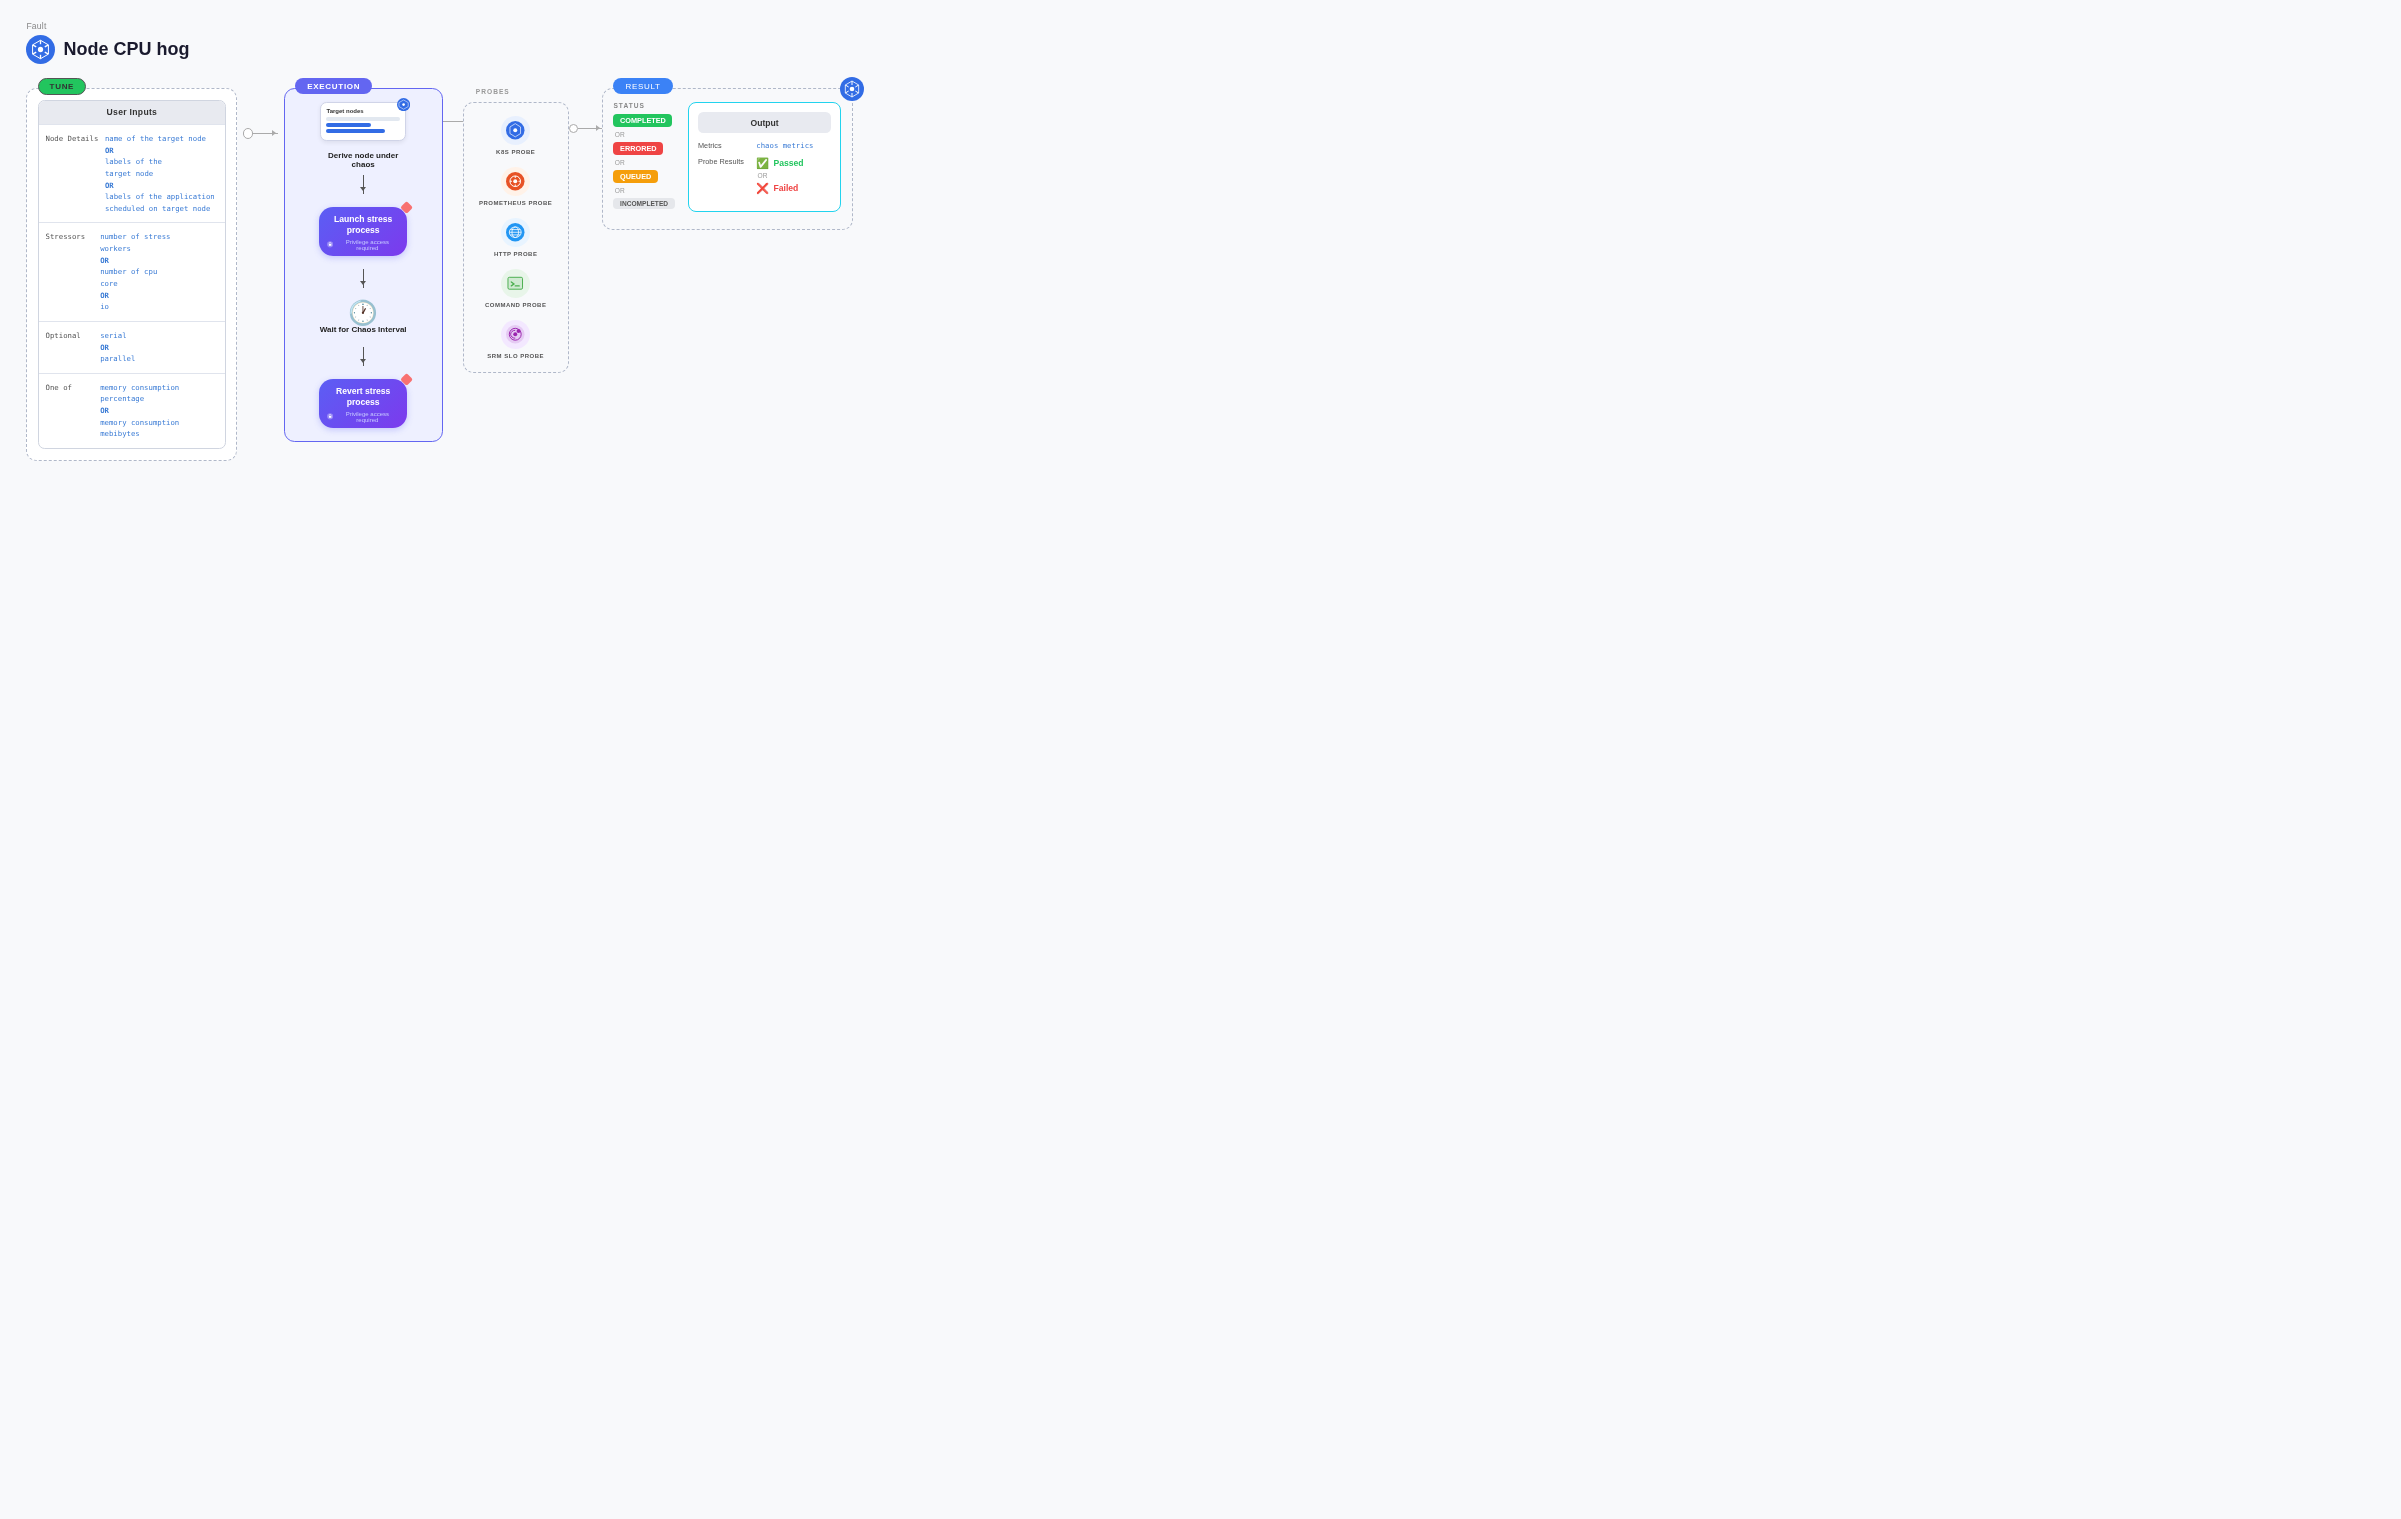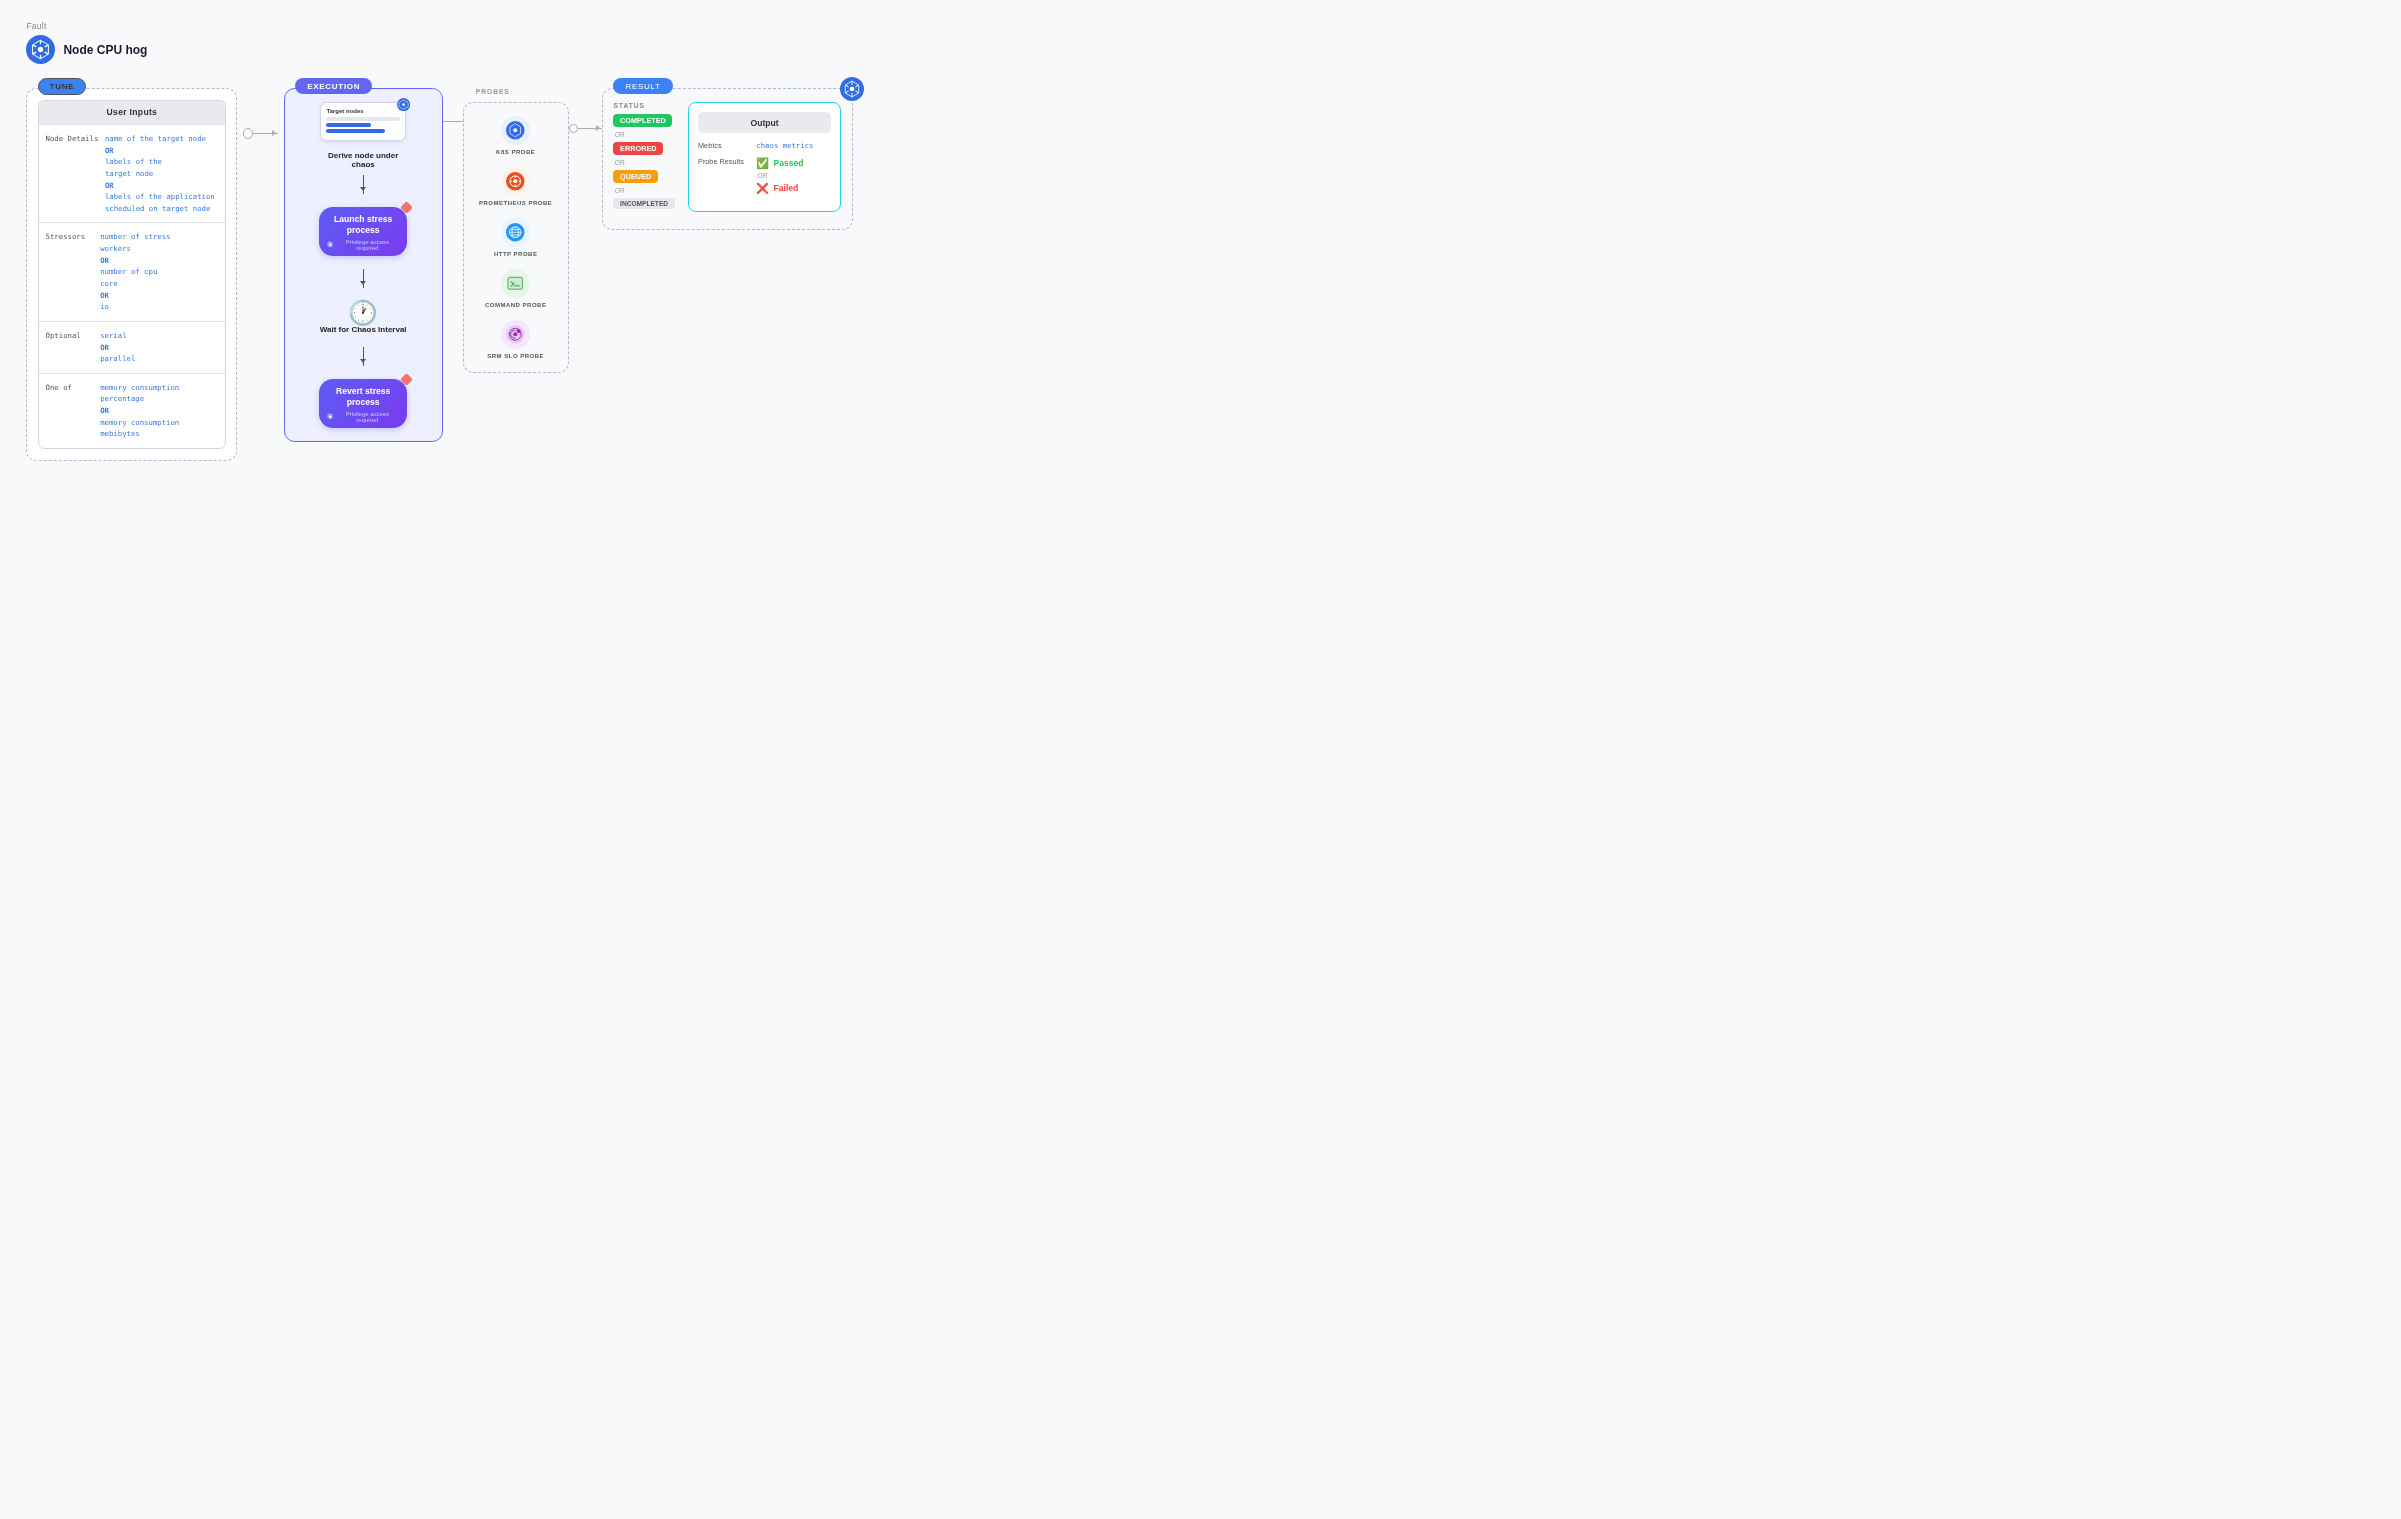--- a/index.html
+++ b/index.html
@@ -16,21 +16,21 @@
       margin-bottom: 4px;
       letter-spacing: 0.2px;
     }
     .fault-title {
       display: flex;
       align-items: center;
       gap: 8px;
       margin-bottom: 24px;
     }
     .fault-title-text {
-      font-size: 12px;
+      font-size: 18px;
       font-weight: 800;
       color: #1a1a2e;
     }
     .k8s-icon-large {
       width: 29px;
       height: 29px;
     }
     .diagram-container {
       display: flex;
       align-items: flex-start;
@@ -45,21 +45,21 @@
       padding: 10.6px;
       width: 211px;
       min-width: 211px;
       background: #fff;
       position: relative;
     }
     .panel-badge {
       position: absolute;
       top: -10.6px;
       left: 10.6px;
-      background: #3b82f6;
+      background: #22c55e;
       border: 1.3px solid #555;
       border-radius: 13.2px;
       padding: 2.6px 10.6px;
       font-size: 8px;
       font-weight: 700;
       letter-spacing: 0.7px;
       color: #333;
     }
     .tune-inner {
       border: 0.7px solid #d0d5e0;

